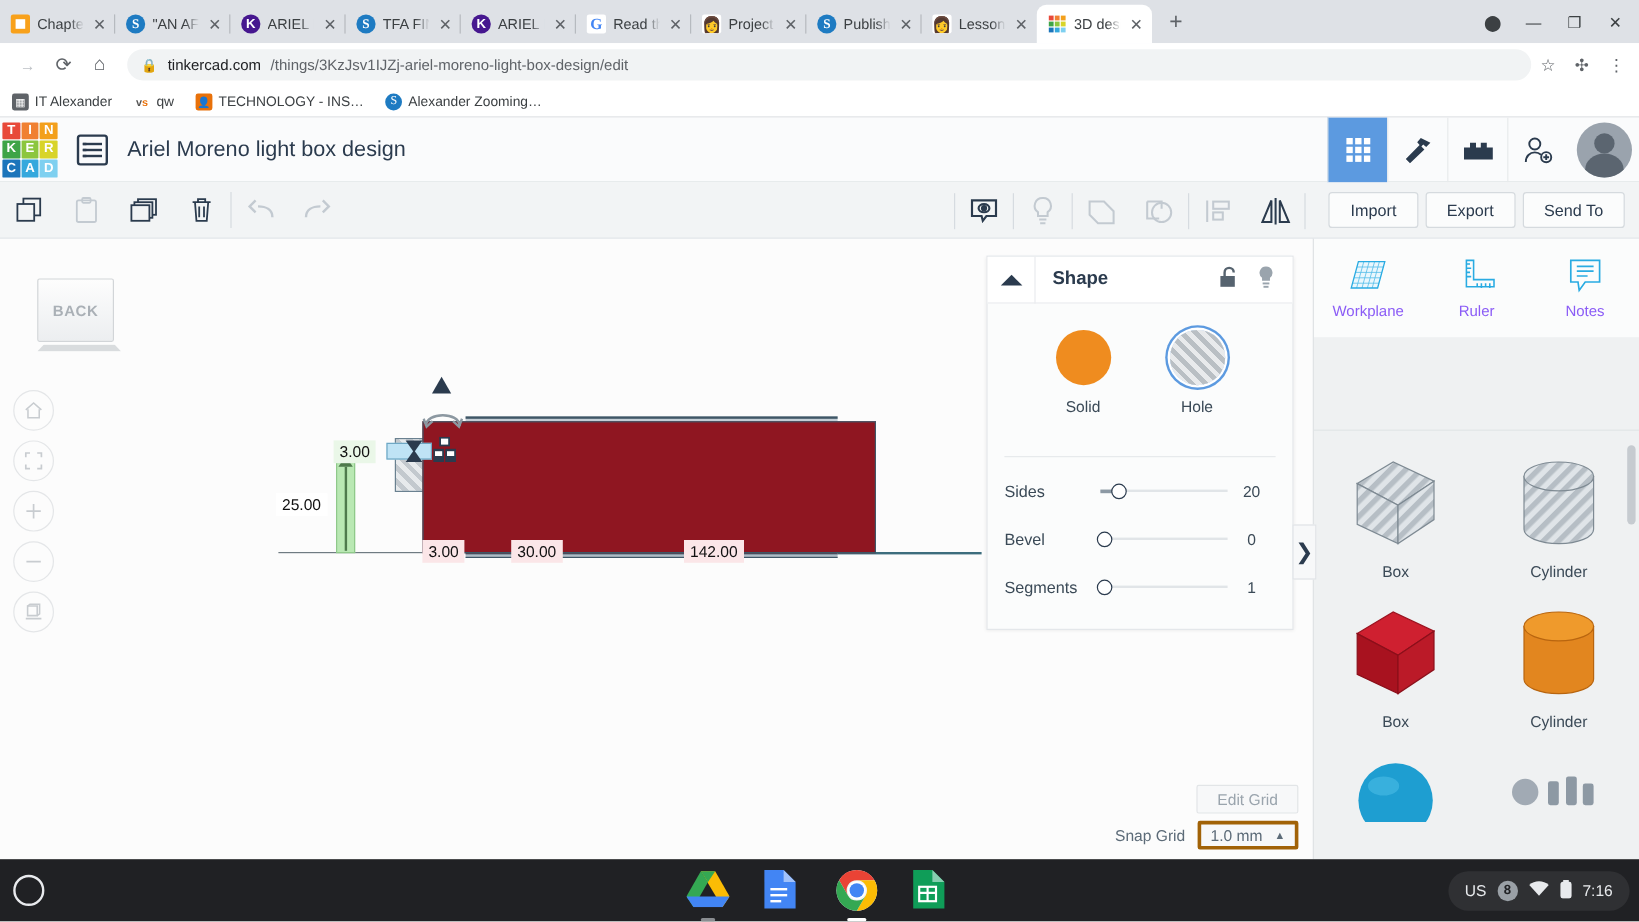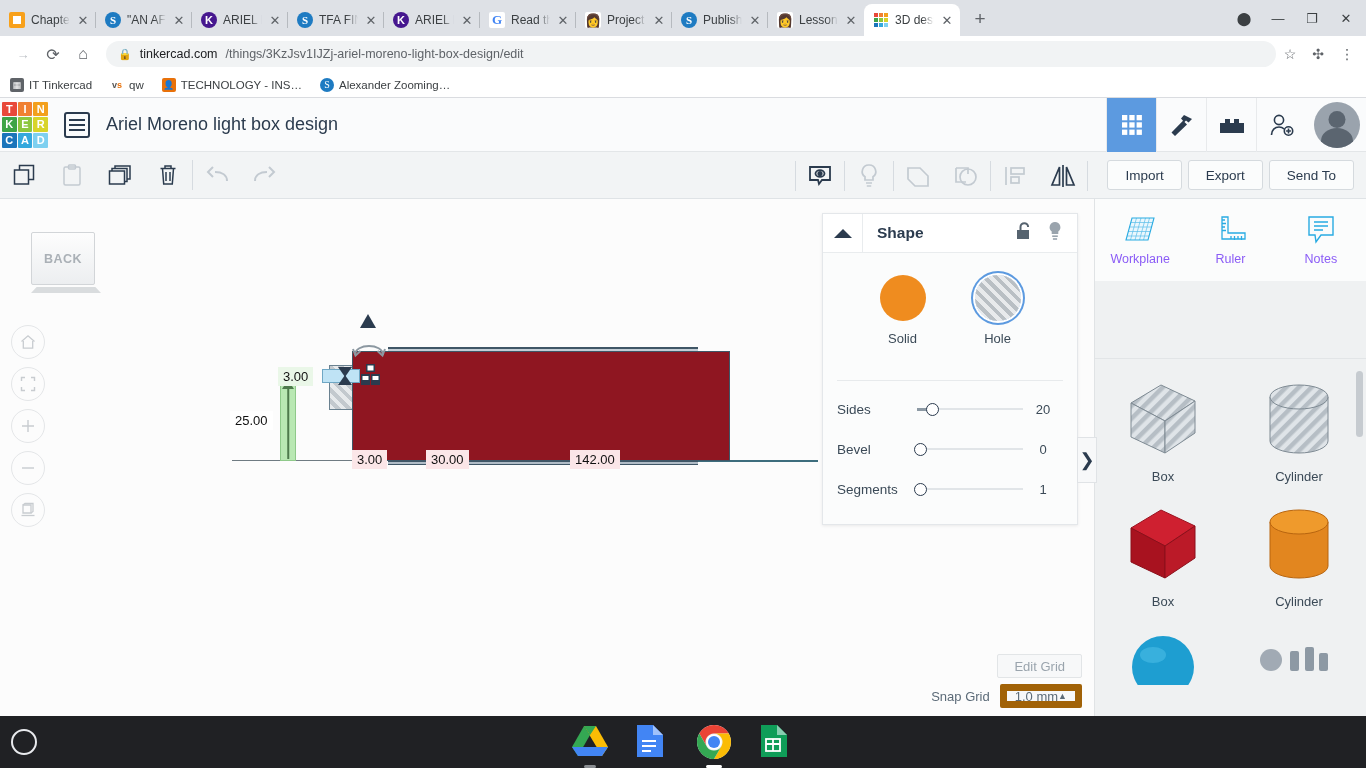--- a/index.html
+++ b/index.html
@@ -342,22 +342,22 @@
     background:#fcfcfc; display:flex; flex-direction:column; align-items:flex-end;
     padding-right:12px; gap:6px; padding-top:4px;
   }
   .edit-grid {
     height:24px; padding:0 16px; border:1px solid #e2e5e7; background:#f7f8f9;
     font-size:13px; color:#9aa4ad; display:flex; align-items:center; border-radius:2px;
   }
   .snap-wrap { display:flex; align-items:center; gap:10px; }
   .snap-label { font-size:13px; color:#5c6b78; }
   .snap-select {
-    height:24px; padding:4px 8px; border:7px solid #a16207; background:#f7f8f9;
-    font-size:13px; color:#5c6b78; display:flex; align-items:center; 
+    height:24px; padding:4px 8px; border:3px solid #a16207; background:#f7f8f9;
+    font-size:13px; color:#5c6b78; display:flex; align-items:center; gap:10px;
     border-radius:2px;
   }
   .snap-select i { font-style:normal; font-size:9px; color:#5c6b78;}
 
   
   .shelf {
     position:absolute; left:0; top:716px; width:1366px; height:52px;
     background:#202124; display:flex; align-items:center;
   }
   .launcher {
@@ -477,21 +477,21 @@
     <div class="omni-right">
       <span>☆</span>
       <span>✣</span>
       <span>⋮</span>
     </div>
   </div>
 
   <div class="bookmarks">
     <div class="bm">
       <div class="bm-ic bmi-grid">▦</div>
-      <span>IT Tinkercad</span>
+      <span>IT Alexander</span>
     </div>
     <div class="bm">
       <div class="bm-ic bmi-vs">v<em>s</em></div>
       <span>qw</span>
     </div>
     <div class="bm">
       <div class="bm-ic bmi-orange">👤</div>
       <span>TECHNOLOGY - INS…</span>
     </div>
     <div class="bm">
@@ -938,15 +938,31 @@
         <svg width="30" height="34" viewBox="0 0 30 34">
           <path d="M3 1 h16 l10 10 v22 H3 Z" fill="#0f9d58"></path>
           <path d="M19 1 l10 10 h-10 Z" fill="#87ceb0"></path>
           <g fill="none" stroke="#fff" stroke-width="1.8">
             <rect x="8" y="15" width="14" height="12"></rect>
               <path d="M8 20 h14 M15 15 v12"></path>
           </g>
         </svg>
       </div>
     </div>
+    <div class="tray">
+      <span>US</span>
+      <div class="tray-badge">8</div>
+      <span>
+        <svg width="17" height="13" viewBox="0 0 17 13" fill="#e8eaed">
+            <path d="M8.5 12.5 L0.4 3.6 a12 12 0 0 1 16.2 0 Z"></path>
+          </svg>
+      </span>
+      <span>
+        <svg width="10" height="16" viewBox="0 0 10 16" fill="none" stroke="#e8eaed" stroke-width="1.3">
+          <rect x="1" y="2.5" width="8" height="12.5" rx="1.3" fill="#e8eaed"></rect>
+            <rect x="3.3" y="1" width="3.4" height="1.6" fill="#e8eaed"></rect>
+        </svg>
+      </span>
+      <span>7:16</span>
+    </div>
   </div>
 
 </div>
 
 </body></html>

